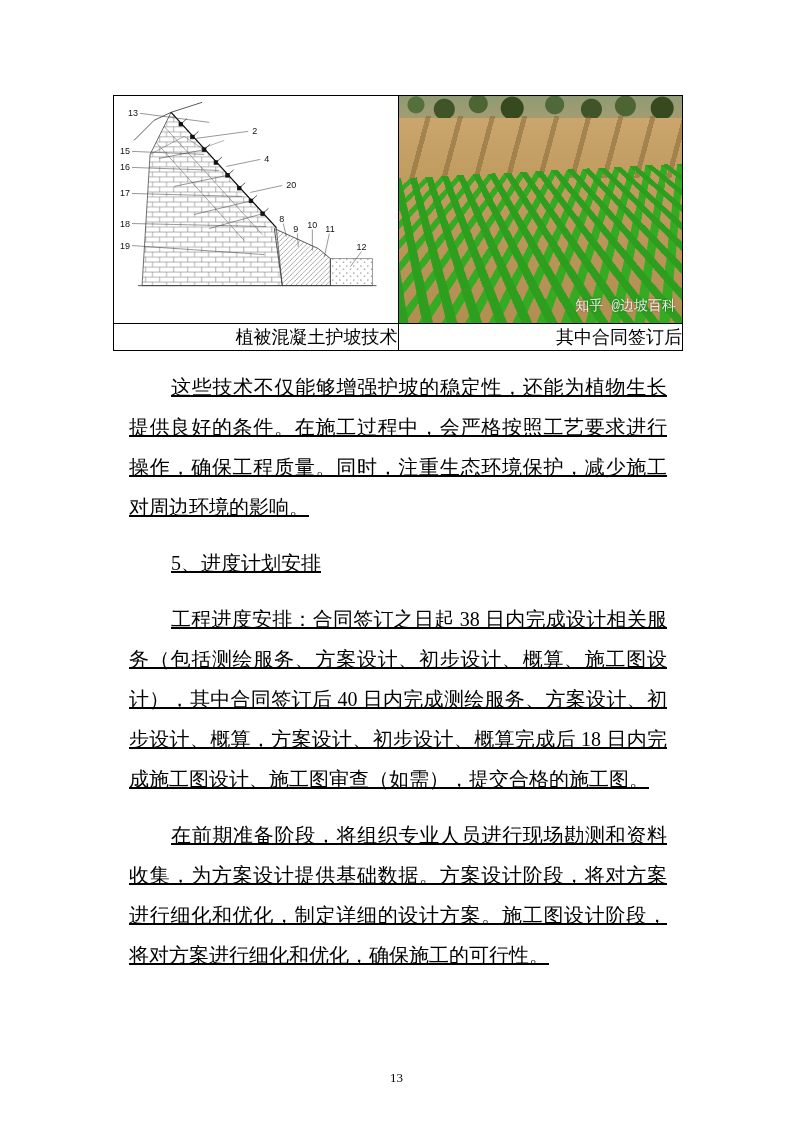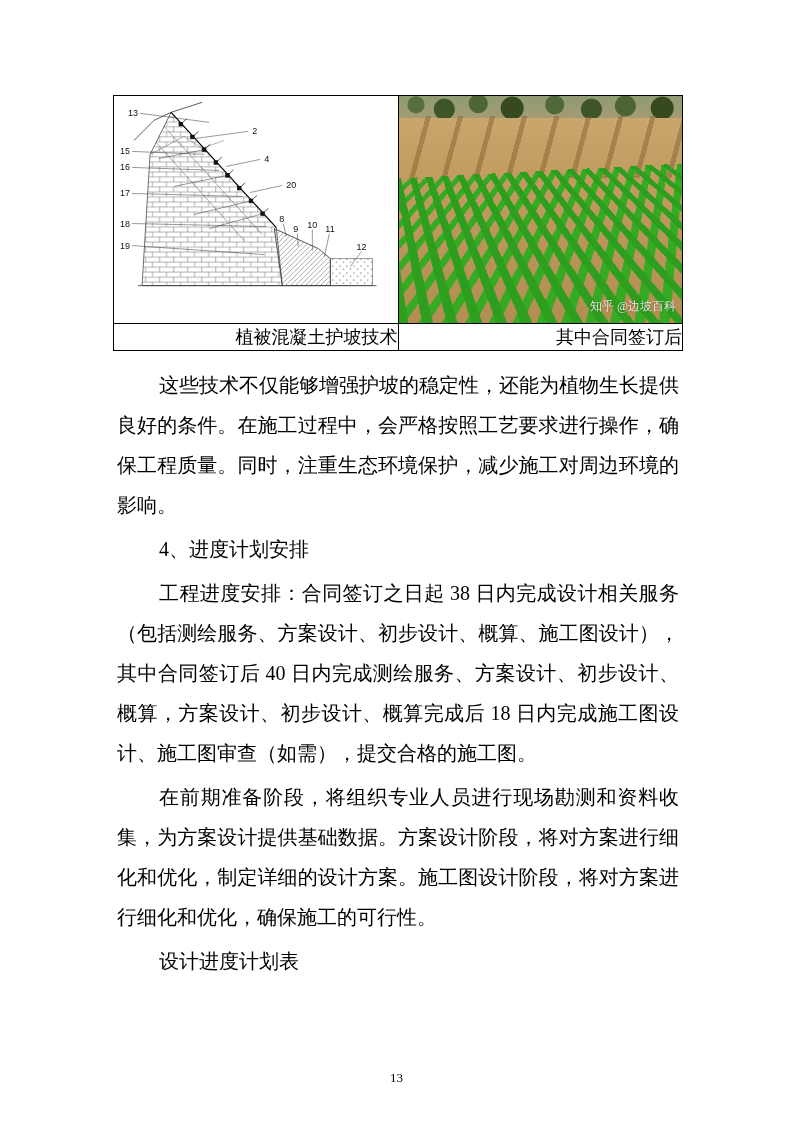--- a/index.html
+++ b/index.html
@@ -77,32 +77,33 @@
     position:absolute; left:-35%; width:170%; top:33%; height:115%;
     background:
       repeating-linear-gradient(63deg,  rgba(0,0,0,0) 0 8px, #2e9e1e 8px 14px),
       repeating-linear-gradient(-63deg, rgba(0,0,0,0) 0 8px, #34ab22 8px 14px);
     transform:perspective(240px) rotateX(42deg);
     transform-origin:50% 0%;
   }
   .photo-watermark {
     position:absolute; right:6px; bottom:8px;
     color:rgba(255,255,255,0.88);
-    font-family:Liberation Serif, serif;
-    font-size:12px;
+    font-family:Liberation Mono, monospace;
+    font-size:14px;
     text-shadow:0 0 2px rgba(0,0,0,0.5);
   }
 
   
   .body-par {
-    margin:4px;
+    margin:16px;
     font-size:20px;
     line-height:40px;
     text-align:justify;
     text-indent:2.1em;
+    text-decoration:underline;
   }
 
   
   .page-number {
     position:absolute; left:0; right:0; bottom:36px;
     text-align:center;
     font-size:13px;
   }
 </style>
 </head>
@@ -219,21 +220,20 @@
         </td>
       </tr>
       <tr>
         <td class="caption-cell">植被混凝土护坡技术</td>
         <td class="caption-cell">其中合同签订后</td>
       </tr>
       </tbody>
     </table>
 
     <p class="body-par">这些技术不仅能够增强护坡的稳定性，还能为植物生长提供良好的条件。在施工过程中，会严格按照工艺要求进行操作，确保工程质量。同时，注重生态环境保护，减少施工对周边环境的影响。</p>
-    <p class="body-par">4、进度计划安排</p>
+    <p class="body-par">5、进度计划安排</p>
     <p class="body-par">工程进度安排：合同签订之日起 38 日内完成设计相关服务（包括测绘服务、方案设计、初步设计、概算、施工图设计），其中合同签订后 40 日内完成测绘服务、方案设计、初步设计、概算，方案设计、初步设计、概算完成后 18 日内完成施工图设计、施工图审查（如需），提交合格的施工图。</p>
     <p class="body-par">在前期准备阶段，将组织专业人员进行现场勘测和资料收集，为方案设计提供基础数据。方案设计阶段，将对方案进行细化和优化，制定详细的设计方案。施工图设计阶段，将对方案进行细化和优化，确保施工的可行性。</p>
-    <p class="body-par">设计进度计划表</p>
 
   </div>
 
   <div class="page-number">13</div>
 </div>
 
 </body></html>

